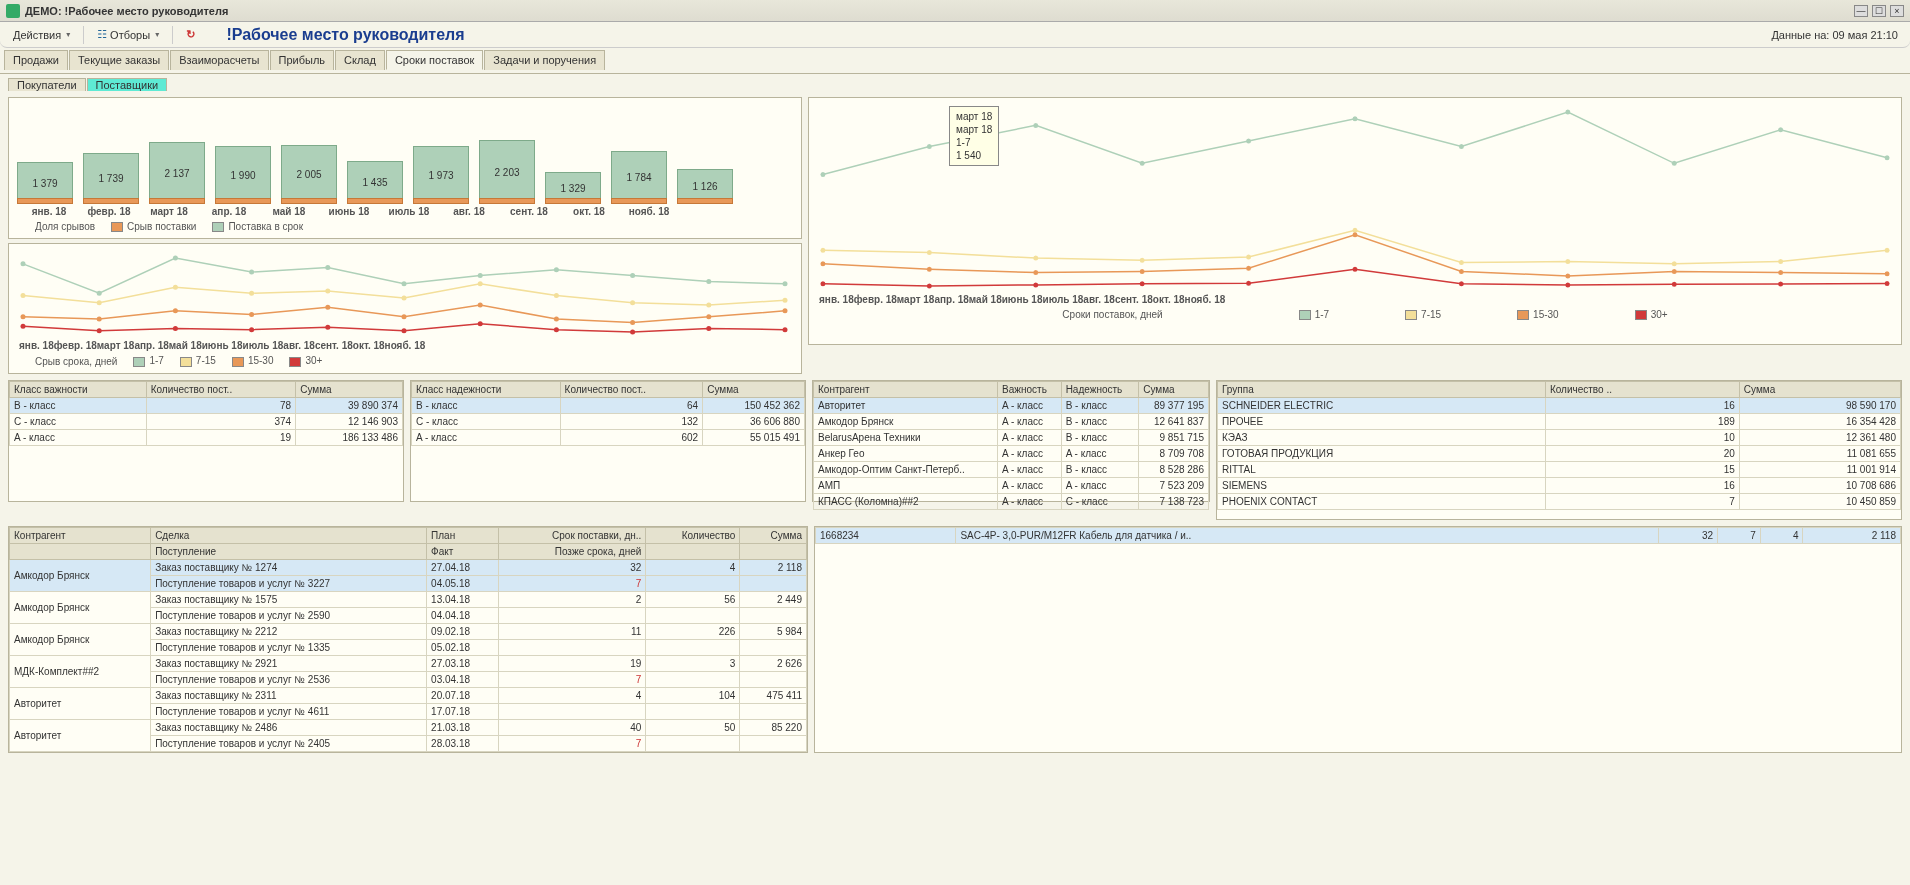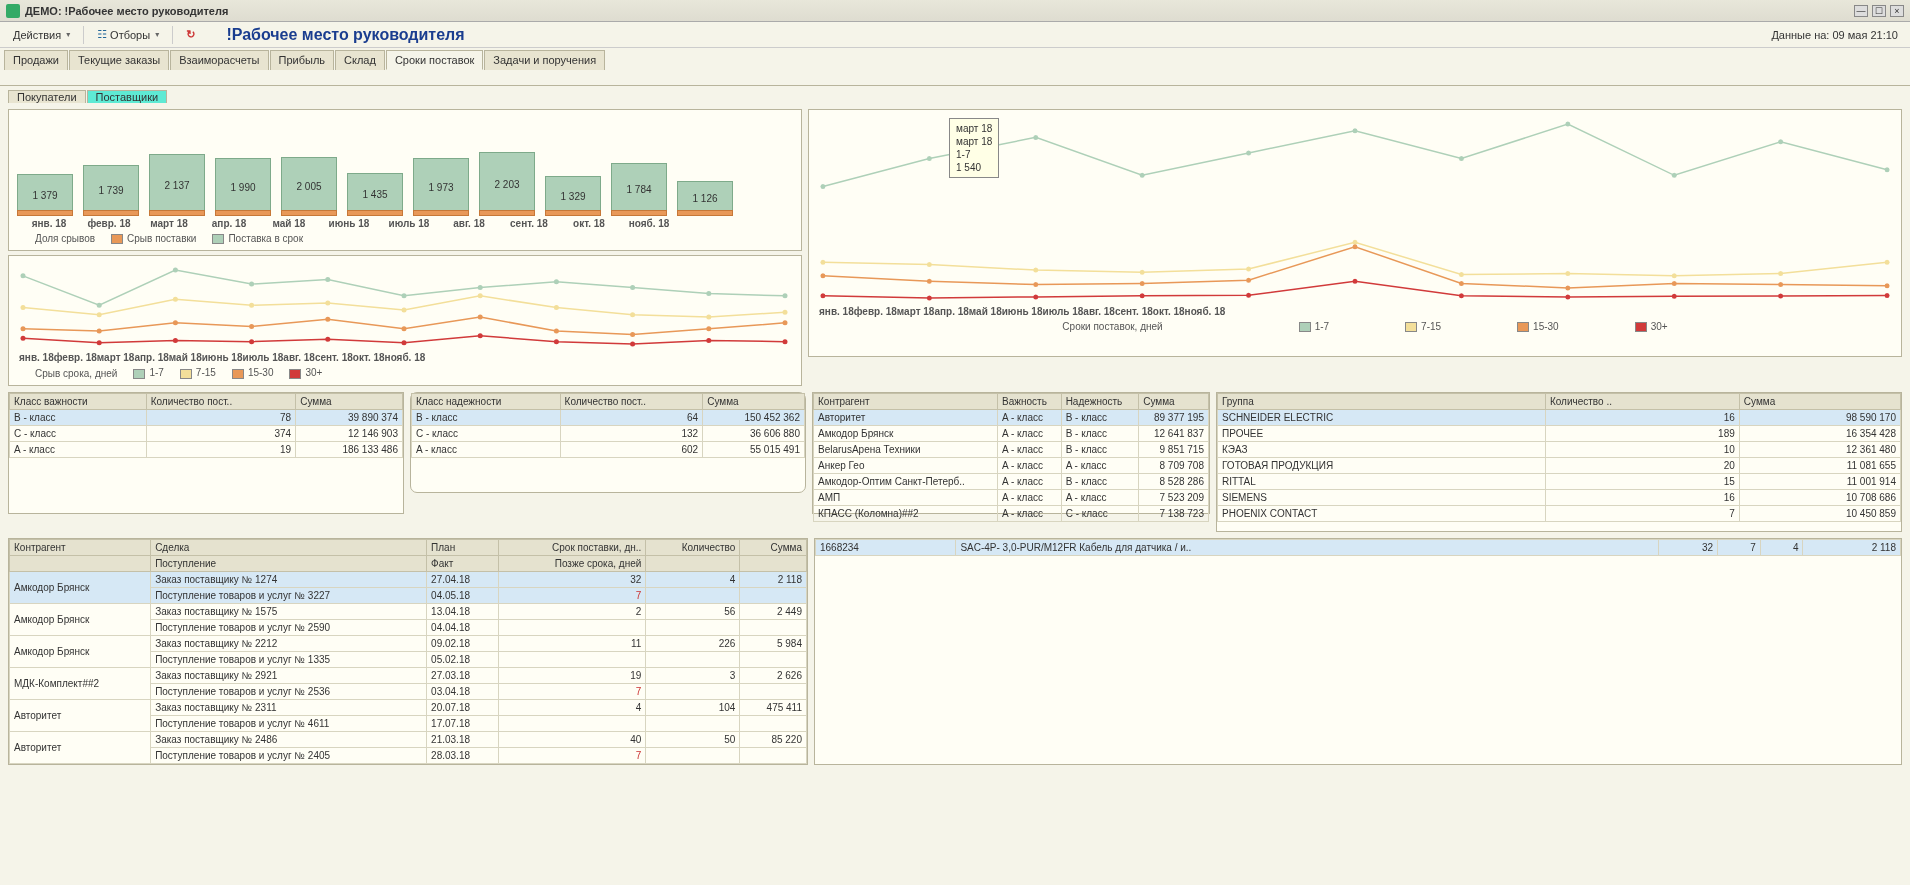--- a/index.html
+++ b/index.html
@@ -2,28 +2,28 @@
 <html><head>
 <meta charset="utf-8">
 <style>
 * { box-sizing: border-box; margin: 0; padding: 0; }
 body { font-family: Tahoma, Arial, sans-serif; font-size: 11px; background: #f5f4e9; color: #333; width: 1910px; }
 .titlebar { background: linear-gradient(#e8e7da, #dedcd0); height: 22px; display: flex; align-items: center; padding: 0 6px; border-bottom: 1px solid #aaa; }
 .titlebar .icon { width: 14px; height: 14px; background: #3a6; border-radius: 2px; margin-right: 5px; }
 .titlebar .title { font-weight: bold; color: #333; flex: 1; }
 .titlebar .winbtns { display: flex; gap: 4px; }
 .titlebar .winbtn { width: 14px; height: 12px; border: 1px solid #888; background: #ddd; text-align: center; line-height: 10px; font-size: 9px; cursor: pointer; }
-.toolbar { background: #f5f4e9; height: 26px; display: flex; align-items: center; padding: 2px 6px; gap: 6px; border-bottom: 1px solid #ccc; }
+.toolbar { background: #f5f4e9; height: 26px; display: flex; align-items: center; padding: 2px 6px; gap: 6px; border-bottom: 1px solid #ccc; border-radius: 7px; }
 .toolbar .btn { padding: 2px 6px; border: 1px solid transparent; cursor: pointer; display: flex; align-items: center; gap: 3px; }
 .toolbar .sep { width: 1px; height: 18px; background: #ccc; }
 .toolbar .dropdown::after { content: "▾"; font-size: 8px; margin-left: 2px; color: #666; }
 .toolbar .page-title { color: #1a3d8f; font-weight: bold; font-size: 16px; margin-left: 18px; }
 .toolbar .spacer { flex: 1; }
 .toolbar .status { color: #333; margin-right: 6px; }
-.tabs { display: flex; gap: 1px; background: #f5f4e9; padding: 2px 4px 16px; }
+.tabs { display: flex; gap: 1px; background: #f5f4e9; padding: 2px 4px 4px; }
 .tabs .tab { padding: 3px 8px; border: 1px solid #b8b49c; background: #e8e4d0; cursor: pointer; border-bottom: none; }
 .tabs .tab.active { background: #f5f4e9; border-bottom: 1px solid #f5f4e9; position: relative; z-index: 2; }
 .subtabs { display: flex; gap: 1px; padding: 4px 8px 0; border-top: 1px solid #b8b49c; margin-top: -1px; }
 .subtabs .tab { padding: 0 8px; border: 1px solid #b8b49c; background: #e8e4d0; cursor: pointer; border-bottom: none; }
 .subtabs .tab.active { background: #5eead4; }
 .content { padding: 6px 8px; }
 .chart-row { display: flex; gap: 0px; margin-bottom: 6px; }
 .chart-box { border: 1px solid #b8b49c; background: #fffef5; padding: 6px; }
 .bar-chart { width: 780px; height: 100px; display: flex; align-items: end; gap: 6px; }
 .bar-item { display: flex; flex-direction: column; align-items: center; width: 60px; }
@@ -110,21 +110,21 @@
             <div class="bar-item">
               <div class="bar-box" style="height:43px">1&nbsp;435<div class="redpart"></div></div>
             </div>
             <div class="bar-item">
               <div class="bar-box" style="height:58px">1&nbsp;973<div class="redpart"></div></div>
             </div>
             <div class="bar-item">
               <div class="bar-box" style="height:64px">2&nbsp;203<div class="redpart"></div></div>
             </div>
             <div class="bar-item">
-              <div class="bar-box" style="height:40px">1&nbsp;329<div class="redpart"></div></div>
+              <div class="bar-box" style="height:32px">1&nbsp;329<div class="redpart"></div></div>
             </div>
             <div class="bar-item">
               <div class="bar-box" style="height:53px">1&nbsp;784<div class="redpart"></div></div>
             </div>
             <div class="bar-item">
               <div class="bar-box" style="height:35px">1&nbsp;126<div class="redpart"></div></div>
             </div>
           </div>
         <div class="axis-labels" id="bar-labels" style="margin-top:2px;">
             <span style="width: 60px; text-align: center;">янв. 18</span>
@@ -322,21 +322,21 @@
               <td class="num">12 146 903</td>
             </tr>
             <tr>
               <td>A - класс</td>
               <td class="num">19</td>
               <td class="num">186 133 486</td>
             </tr>
           </tbody>
         </table>
     </div>
-    <div class="tbl" style="width:396px;height:101px;border-radius:7px;">
+    <div class="tbl" style="width:396px;height:122px;">
       <table id="tbl-reliability">
           <tbody>
             <tr>
               <th>Класс надежности</th>
               <th>Количество пост..</th>
               <th>Сумма</th>
             </tr>
             <tr class="sel">
               <td>B - класс</td>
               <td class="num">64</td>

